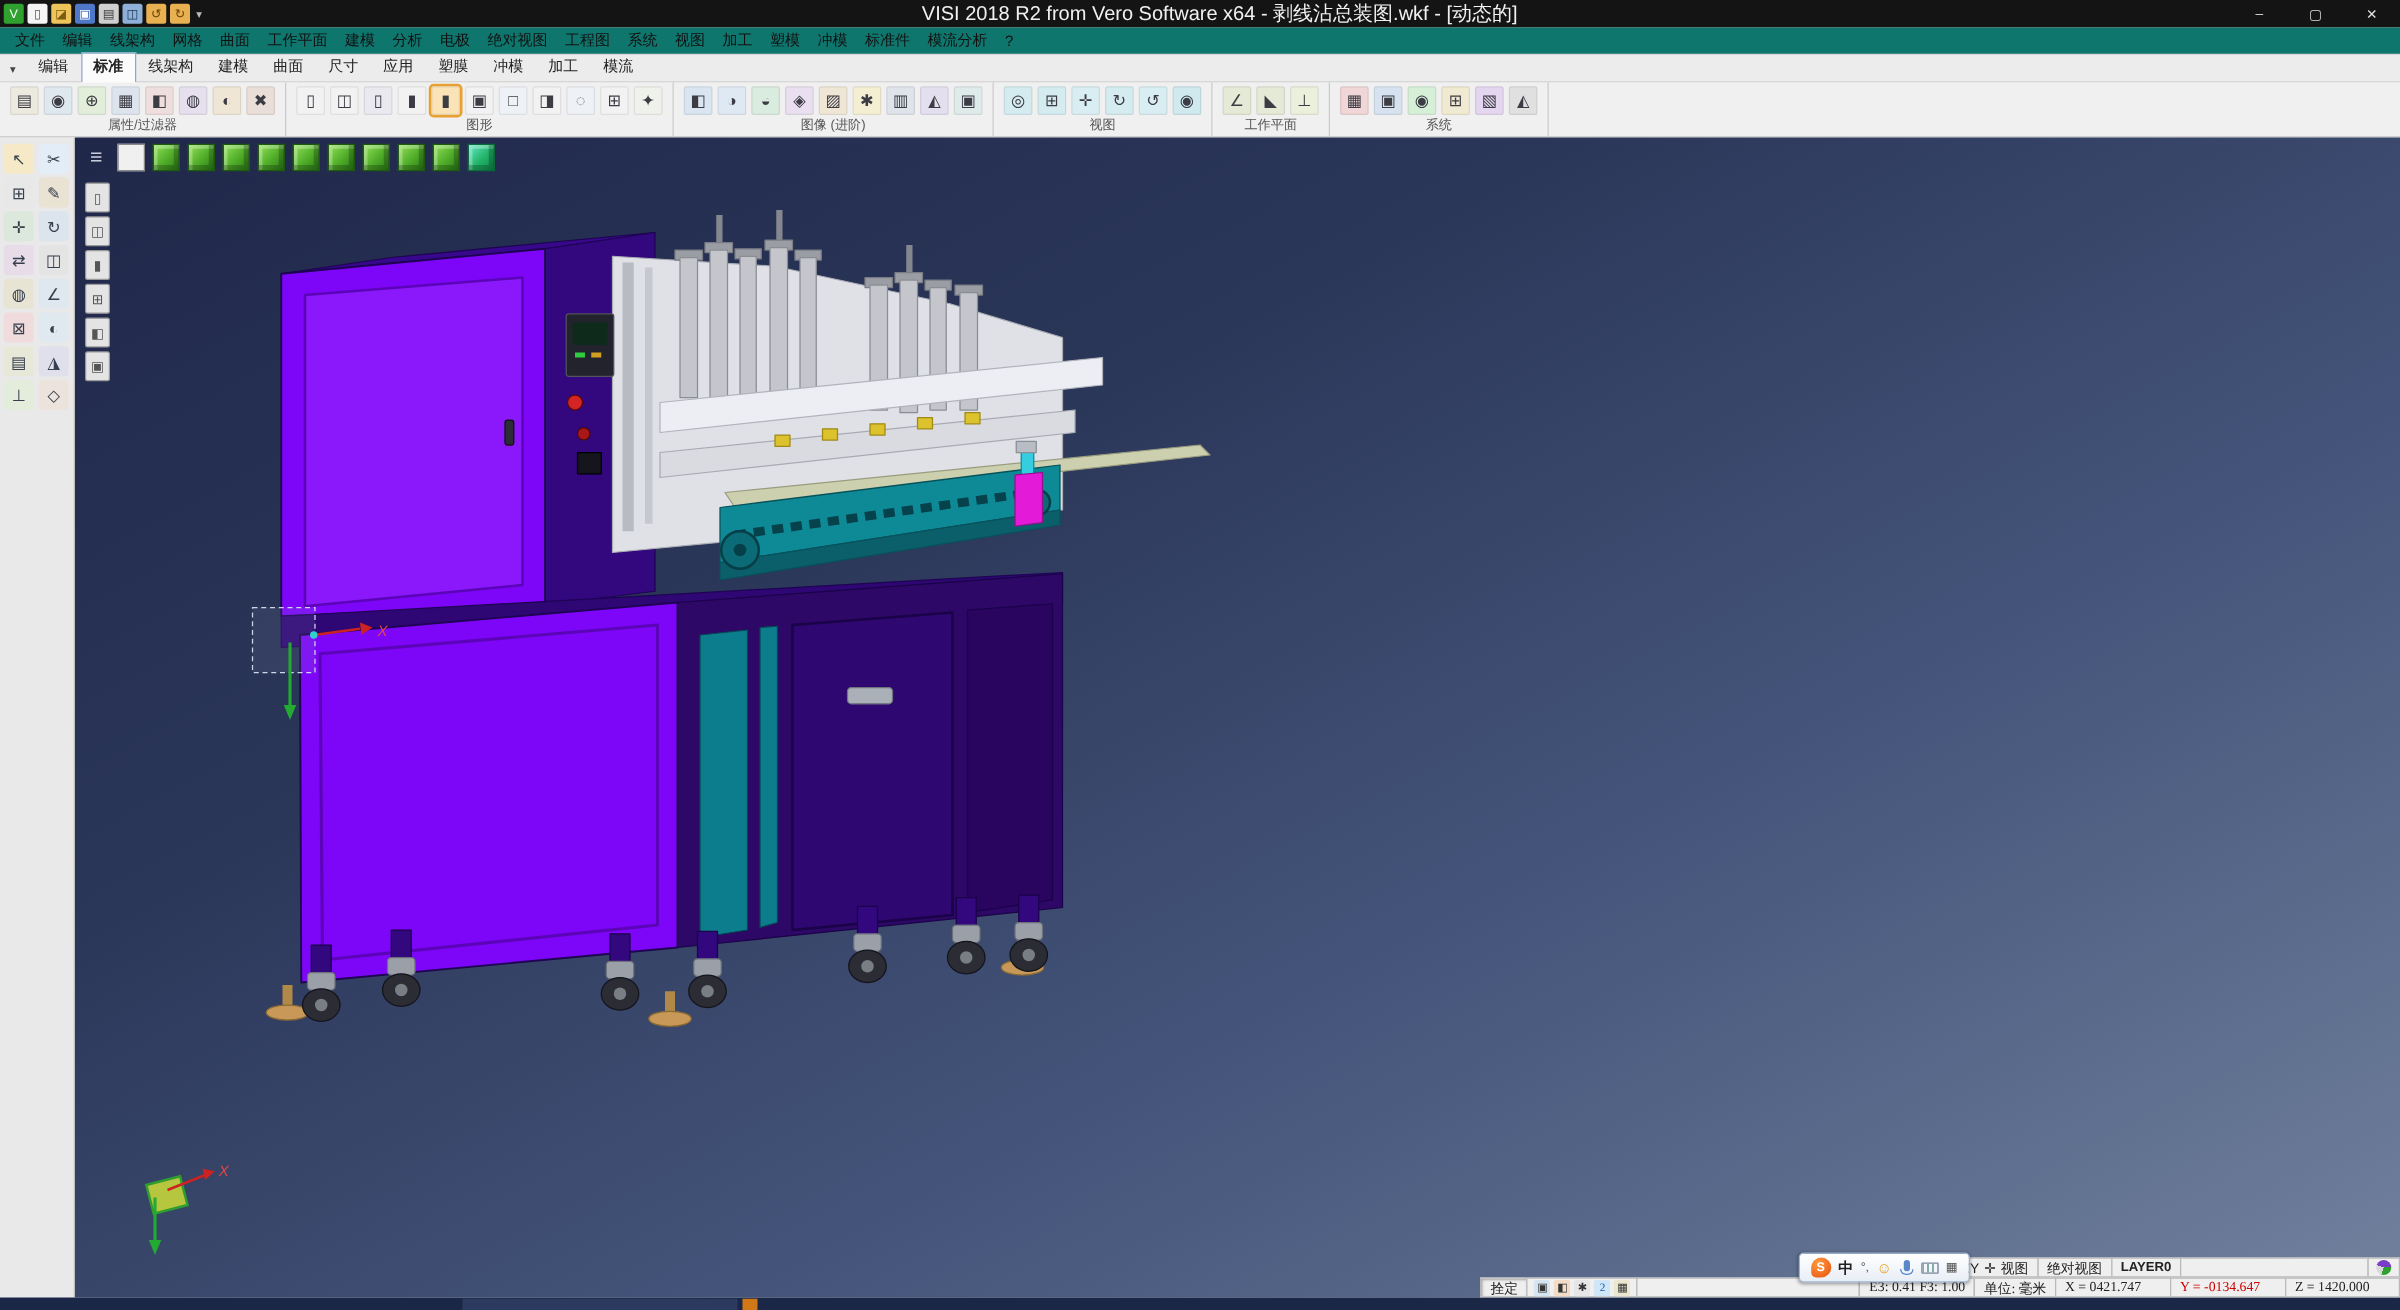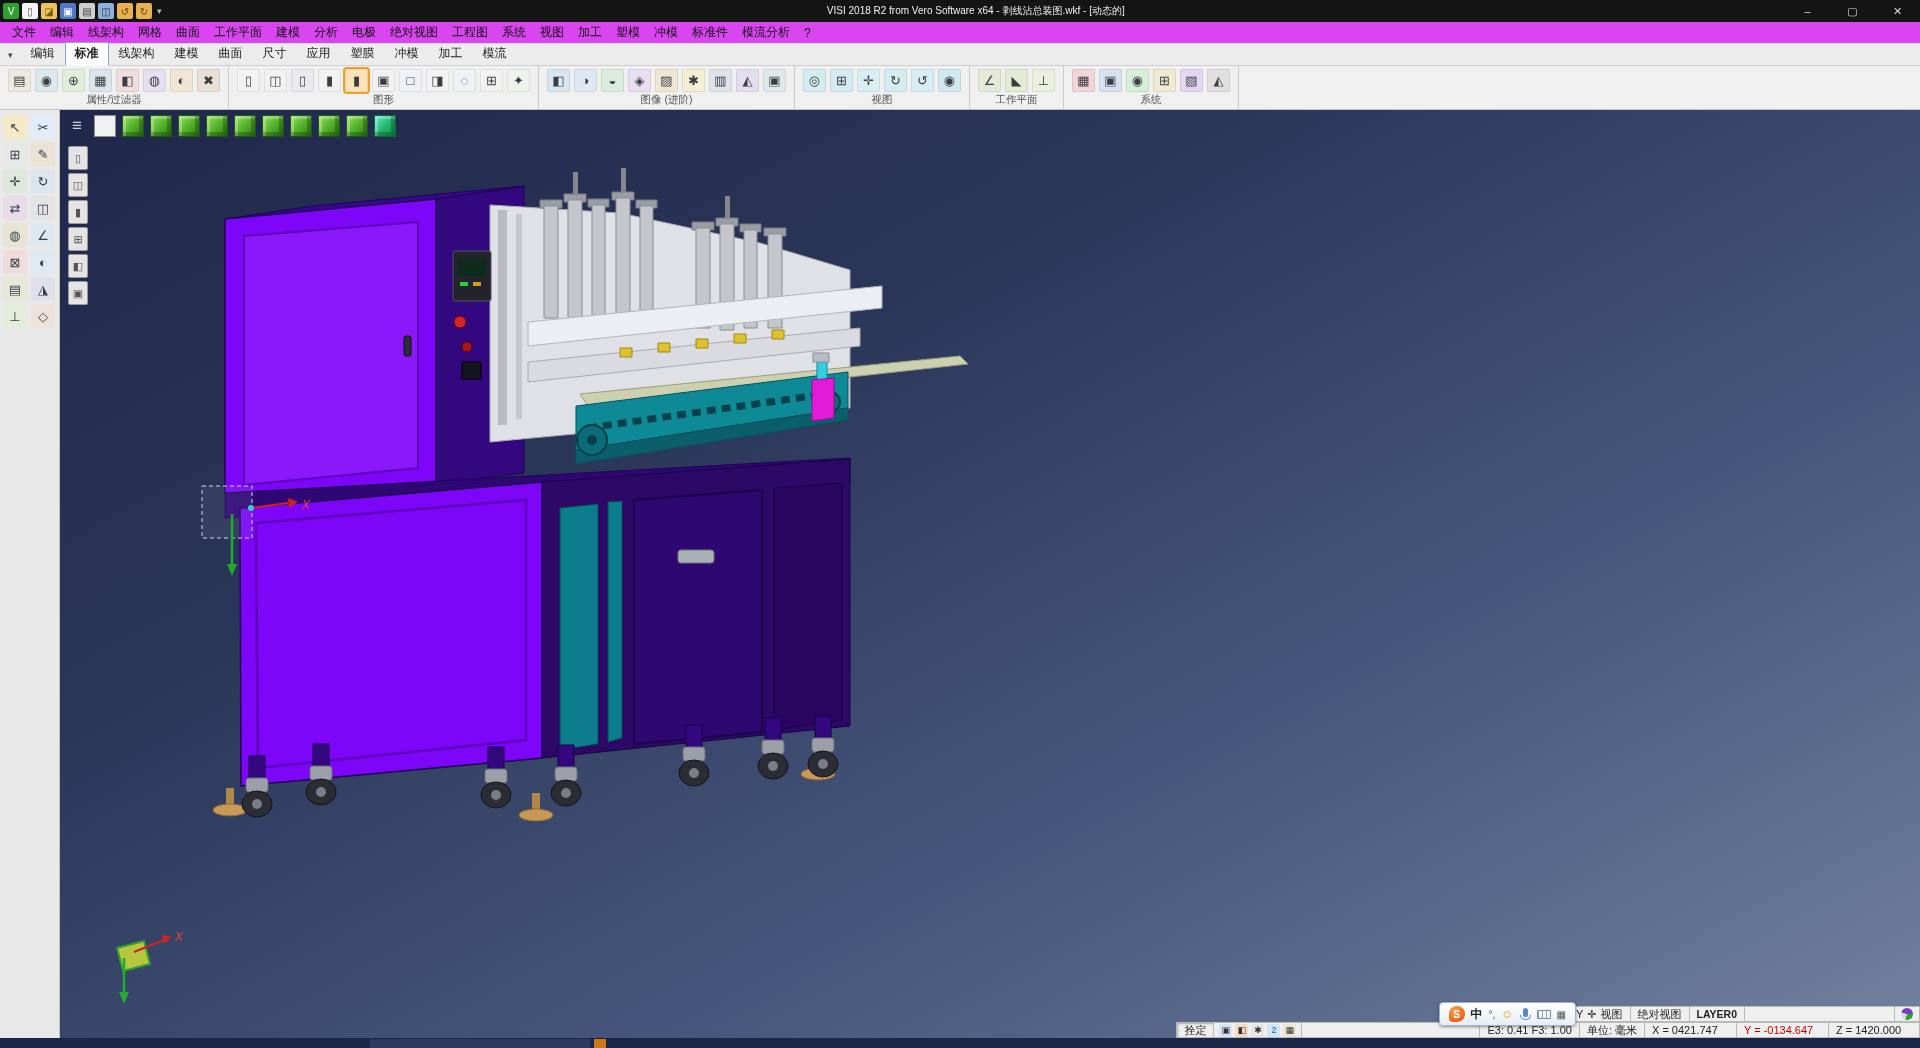--- a/index.html
+++ b/index.html
@@ -5,26 +5,26 @@
   * { box-sizing: border-box; margin: 0; padding: 0; }
   html,body { width:1920px; height:1048px; overflow:hidden; }
   body { font-family:"Liberation Sans", sans-serif; background:#f0f0f0; }
   .app { position:relative; width:1920px; height:1048px; overflow:hidden; background:#f0f0f0; }
 
   
   .titlebar { height:22px; background:#141414; display:flex; align-items:center; }
   .qa { display:flex; gap:3px; padding-left:3px; align-items:center; }
   .qicon { width:16px; height:16px; border-radius:2px; font-size:10px; display:flex; align-items:center; justify-content:center; color:#333; }
   .qa-caret { color:#bbb; font-size:9px; padding:0 5px; }
-  .title-text { flex:1; text-align:center; font-size:10px; color:#f0f0f0; white-space:nowrap; }
+  .title-text { flex:1; text-align:center; font-size:16px; color:#f0f0f0; white-space:nowrap; }
   .wctrl { display:flex; }
   .wbtn { width:45px; height:22px; display:flex; align-items:center; justify-content:center; font-size:11px; color:#ddd; }
 
   
-  .menubar { height:22px; background:#d946ef; border-bottom:1px solid #d6d6d6; display:flex; align-items:center; padding-left:5px; }
+  .menubar { height:22px; background:#0f766e; border-bottom:1px solid #d6d6d6; display:flex; align-items:center; padding-left:5px; }
   .menu-item { font-size:12px; color:#111; padding:0 7px; }
 
   
   .tabbar { height:22px; background:#ececec; border-bottom:1px solid #cfcfcf; display:flex; align-items:flex-end; padding-left:4px; }
   .tab-caret { font-size:9px; color:#444; padding:0 8px 5px 4px; }
   .tab { font-size:12px; color:#222; padding:2px 9px 3px; border:1px solid transparent; margin-bottom:-1px; white-space:nowrap; }
   .tab.active { background:#fbfbfb; border:1px solid #89a8cc; border-bottom-color:#fbfbfb; font-weight:bold; }
 
   
   .ribbon { height:44px; background:#f0f0f0; border-bottom:1px solid #c2c2c2; display:flex; }
@@ -64,21 +64,21 @@
   
   .statusA { position:absolute; right:0; bottom:16px; height:16px; display:flex; font-size:11px; color:#222; z-index:6; }
   .segA { background:#efefef; border:1px solid #b9b9b9; border-right:none; display:flex; align-items:center; padding:0 7px; gap:4px; white-space:nowrap; }
   .statusA .segA:last-child { border-right:1px solid #b9b9b9; }
   .gapA { width:150px; }
   .layer { font-weight:bold; font-size:10.5px; }
   .sphere { width:26px; justify-content:center; padding:0; }
   .sphere-dot { width:12px; height:12px; border-radius:50%; background:conic-gradient(#7a3cc8 0 25%, #2fa12f 25% 55%, #d8d8d8 55% 80%, #7a3cc8 80%); }
 
   .statusB { position:absolute; right:0; bottom:0; height:16px; display:flex; font-size:11px; color:#222; z-index:6; }
-  .segB { background:#efefef; border:1px solid #b9b9b9; border-right:none; display:flex; align-items:center; padding:0 7px; white-space:nowrap; }
+  .segB { background:#efefef; border:1px solid #b9b9b9; border-right:none; display:flex; align-items:center; padding:0 7px; white-space:nowrap;font-family:Liberation Serif, serif; }
   .statusB .segB:last-child { border-right:1px solid #b9b9b9; }
   .sunken { box-shadow:inset 1px 1px 2px rgba(0,0,0,.3); }
   .iconsB { gap:3px; padding:0 5px; }
   .sicon { width:13px; height:13px; border-radius:2px; font-size:9px; display:flex; align-items:center; justify-content:center; color:#333; }
   .fillB { width:178px; }
   .coord { min-width:92px; }
   .coord.y { color:var(--coord-y-red); }
 
   
   .ime { position:absolute; right:344px; bottom:12px; height:24px; display:flex; align-items:center; gap:6px; padding:0 9px;

